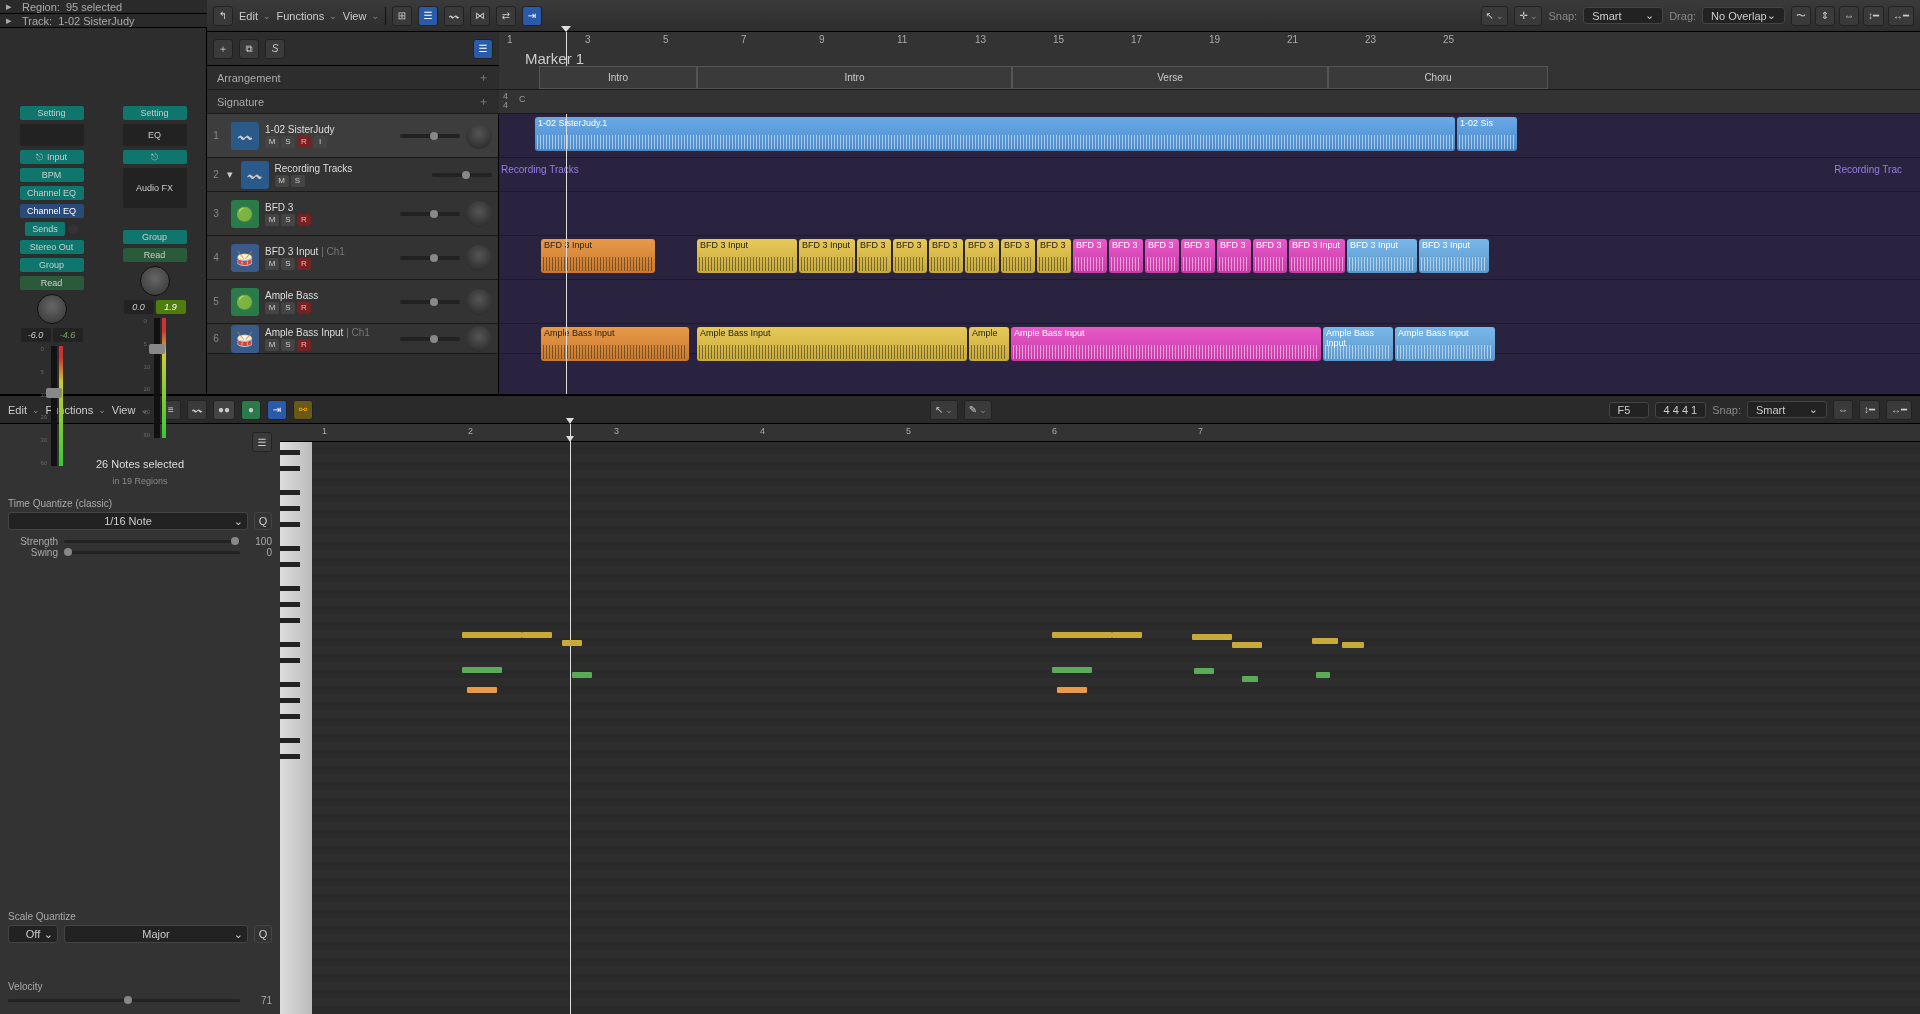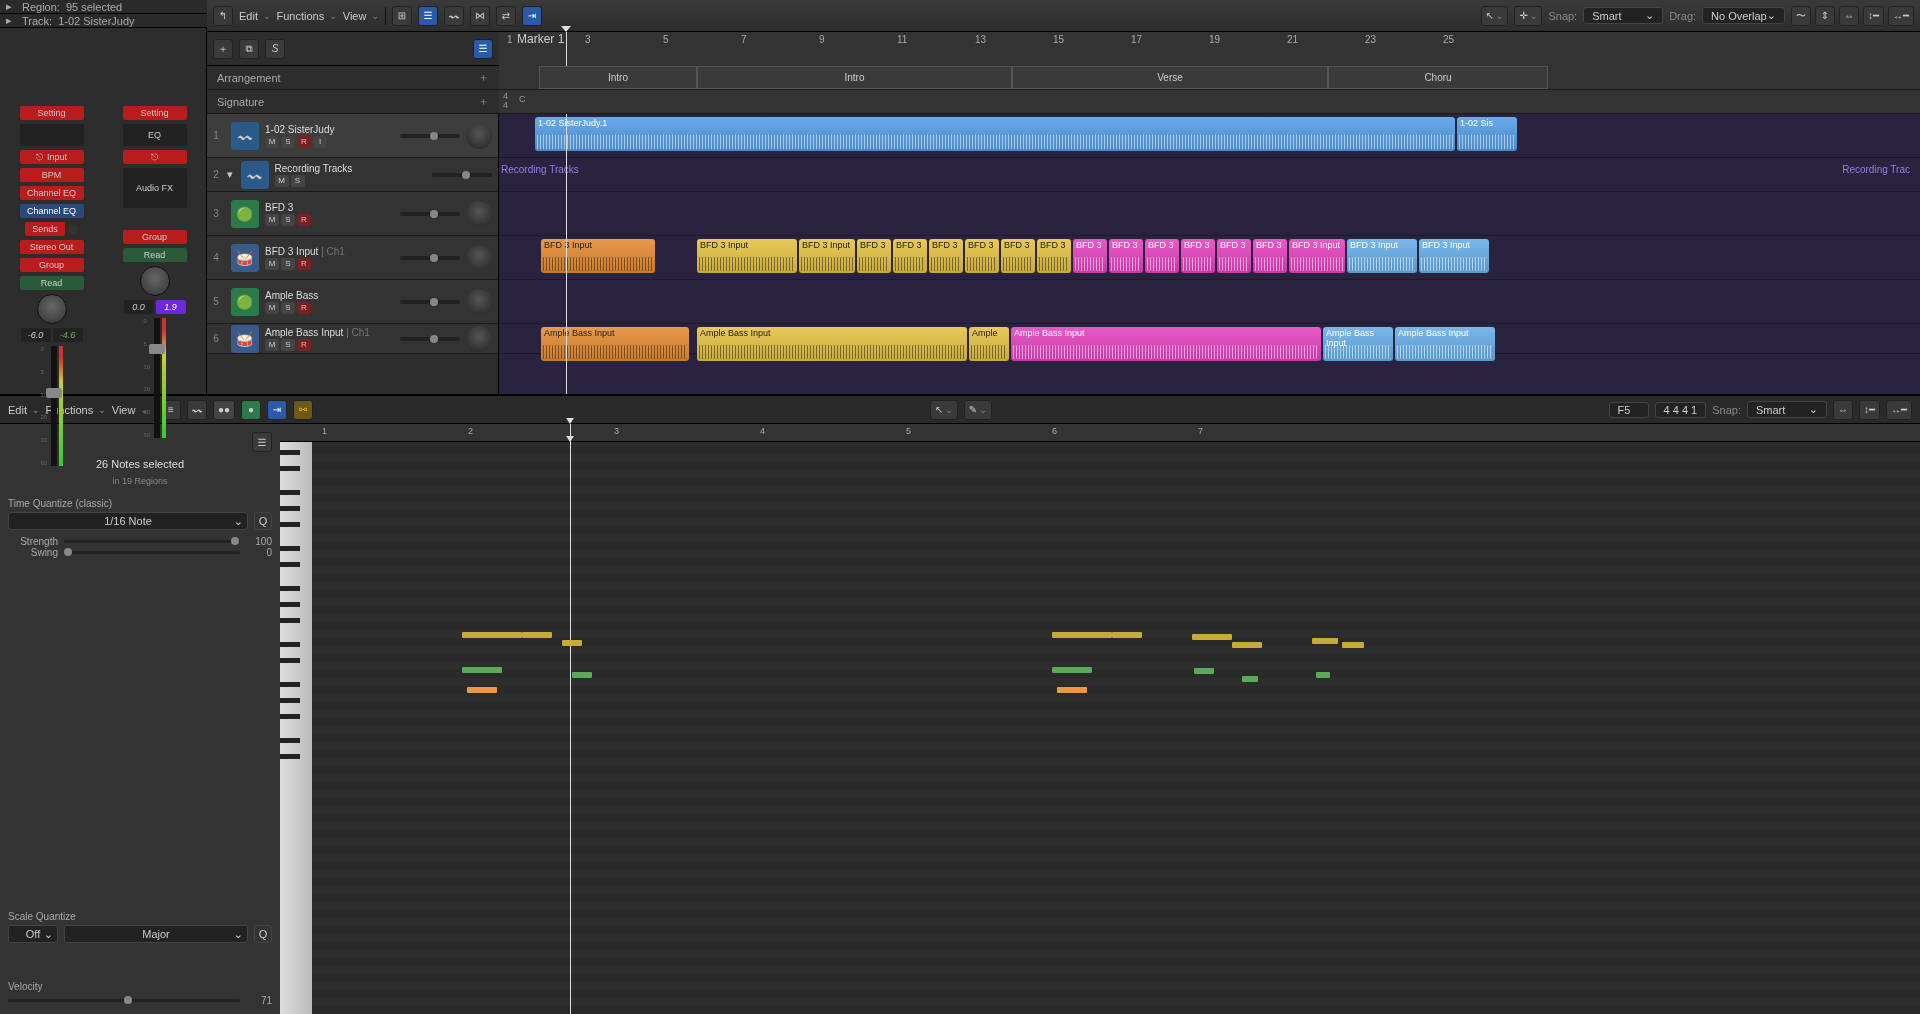--- a/index.html
+++ b/index.html
@@ -8,29 +8,29 @@
 
 .header-row { height: 16px; background: #2a2a2a; border-bottom: 1px solid #000; display: flex; align-items: center; padding: 0 6px; gap: 6px; color: #aaa; width: 207px; }
 .header-row .disclosure { width: 10px; }
 
 
 .app { display: flex; width: 100vw; height: 100vh; flex-direction: column; }
 .top-area { display: flex; height: 394px; }
 .inspector { width: 207px; background: #2d2d2d; border-right: 1px solid #000; display: flex; flex-direction: column; }
 .inspector-body { flex: 1; display: flex; }
 .ch-strip { flex: 1; display: flex; flex-direction: column; align-items: center; gap: 4px; padding: 4px 3px; }
-.ch-strip .box { width: 64px; height: 14px; background: #b91c1c; border-radius: 2px; display: flex; align-items: center; justify-content: center; font-size: 9px; color: #ccc; }
+.ch-strip .box { width: 64px; height: 14px; background: #0f766e; border-radius: 2px; display: flex; align-items: center; justify-content: center; font-size: 9px; color: #ccc; }
 .ch-strip .box.dark { background: #222; height: 22px; }
 .ch-strip .gap { height: 70px; }
 .slot-blue { background: #2a4a7a !important; color: #fff !important; }
 .knob { width: 30px; height: 30px; border-radius: 50%; background: radial-gradient(circle at 50% 40%, #666, #333); border: 1px solid #111; }
 .level-num { display: flex; gap: 2px; }
 .level-num span { width: 30px; height: 14px; background: #222; border-radius: 2px; display: flex; align-items: center; justify-content: center; font-size: 9px; font-style: italic; }
 .level-num .yellow { color: #7a6; }
-.level-num .red { background: #6d28d9; color: #fff; }
+.level-num .red { background: #4d7c0f; color: #fff; }
 .fader-area { height: 120px; width: 60px; display: flex; justify-content: center; gap: 2px; position: relative; }
 .fader-track { width: 6px; height: 100%; background: #111; position: relative; }
 .fader-thumb { position: absolute; width: 16px; height: 10px; background: #888; left: -5px; top: 50%; border-radius: 2px; }
 .meter { width: 4px; height: 100%; background: linear-gradient(to top, #3c3, #cc3 70%, #c33 90%); }
 .meter-scale { width: 8px; height: 100%; display: flex; flex-direction: column; justify-content: space-between; font-size: 6px; color: #666; }
 .ms-row { display: flex; gap: 3px; }
 .ms-btn { width: 18px; height: 14px; background: #333; border-radius: 2px; display: flex; align-items: center; justify-content: center; font-size: 8px; }
 .ms-btn.r { color: #a55; }
 .ch-name { font-size: 9px; color: #aaa; text-align: center; }
 
@@ -42,21 +42,21 @@
 .tb-sep { width: 1px; height: 18px; background: #111; }
 .tb-menu { display: flex; align-items: center; gap: 3px; color: #ccc; cursor: pointer; }
 .tb-label { color: #888; }
 .tb-select { background: #222; border: 1px solid #444; border-radius: 3px; padding: 1px 8px; color: #ccc; min-width: 80px; display: flex; justify-content: space-between; align-items: center; }
 .tb-right { margin-left: auto; display: flex; gap: 4px; align-items: center; }
 .secondary-bar { height: 34px; display: flex; background: #2d2d2d; border-bottom: 1px solid #000; }
 .secondary-left { width: 292px; display: flex; align-items: center; padding: 0 6px; gap: 6px; }
 .ruler-area { flex: 1; position: relative; background: #333; }
 .ruler { height: 34px; position: relative; }
 .ruler-num { position: absolute; top: 2px; font-size: 10px; color: #aaa; }
-.marker-label { position: absolute; top: 0; font-size: 12px; color: #ccc; }
+.marker-label { position: absolute; top: 18px; font-size: 15px; color: #ccc; margin-left: 8px; }
 .playhead { position: absolute; top: 0; bottom: 0; width: 1px; background: #ddd; z-index: 50; }
 .playhead::before { content: ''; position: absolute; top: -6px; left: -5px; width: 0; height: 0; border-left: 5px solid transparent; border-right: 5px solid transparent; border-top: 6px solid #ddd; }
 
 .global-row { height: 24px; display: flex; border-bottom: 1px solid #1a1a1a; background: #2d2d2d; }
 .global-label { width: 292px; padding: 0 10px; display: flex; align-items: center; justify-content: space-between; color: #aaa; }
 .plus { color: #888; cursor: pointer; }
 .global-content { flex: 1; position: relative; background: #333; }
 .arr-section { position: absolute; top: 0; height: 100%; border: 1px solid #555; background: #3a3a3a; display: flex; align-items: center; justify-content: center; font-size: 10px; color: #ccc; }
 .sig-label { position: absolute; left: 4px; top: 2px; font-size: 9px; color: #999; line-height: 9px; }
 .tempo-nums { position: absolute; right: 4px; top: 0; font-size: 8px; color: #888; text-align: right; line-height: 9px; }
@@ -436,21 +436,21 @@
             <div class="lane" style="top: 210px; height: 30px;"></div>
             <div class="region audio" style="top: 3px; height: 34px; left: 36px; width: 920px;">
               <span>1-02 SisterJudy.1</span>
               <div class="wav"></div>
             </div>
             <div class="region audio" style="top: 3px; height: 34px; left: 958px; width: 60px;">
               <span>1-02 Sis</span>
               <div class="wav"></div>
             </div>
             <div class="folder-label" style="top: 50px; left: 2px;">Recording Tracks</div>
-            <div class="folder-label" style="top: 50px; right: 10px; text-align: center;">Recording Trac</div>
+            <div class="folder-label" style="top: 50px; right: 18px; text-align: center;">Recording Trac</div>
             <div class="region orange" style="top: 125px; height: 34px; left: 42px; width: 114px;">
               <span>BFD 3 Input</span>
               <div class="wav"></div>
             </div>
             <div class="region yellow" style="top: 125px; height: 34px; left: 198px; width: 100px;">
               <span>BFD 3 Input</span>
               <div class="wav"></div>
             </div>
             <div class="region yellow" style="top: 125px; height: 34px; left: 300px; width: 56px;">
               <span>BFD 3 Input</span>

